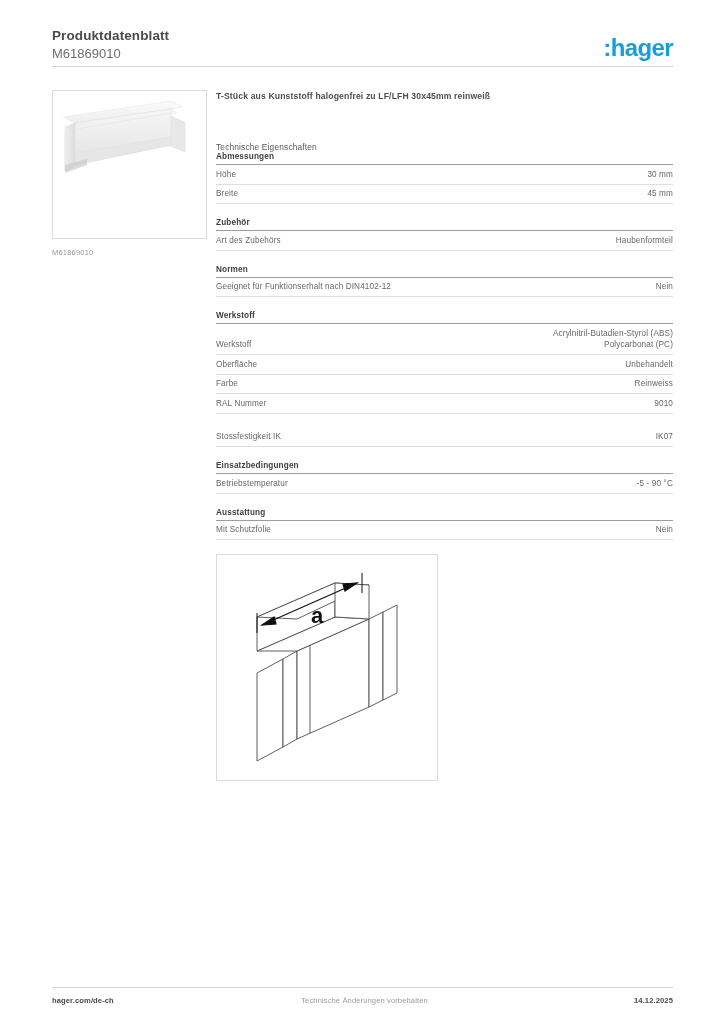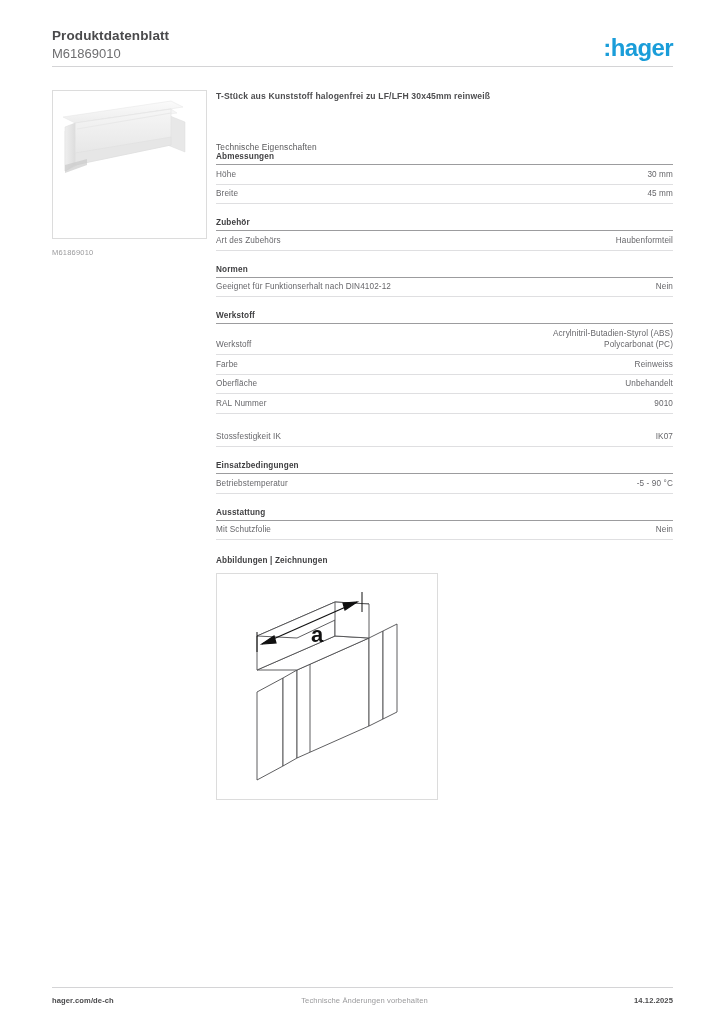--- a/index.html
+++ b/index.html
@@ -281,28 +281,28 @@
           </div>
         </div>
         <div class="spec-group">
           <div class="spec-group-title">Werkstoff</div>
           <div class="spec-row">
             <span class="spec-label">Werkstoff</span>
             <span class="spec-value">Acrylnitril-Butadien-Styrol (ABS)
 Polycarbonat (PC)</span>
           </div>
           <div class="spec-row">
+            <span class="spec-label">Oberfläche</span>
+            <span class="spec-value">Unbehandelt</span>
+          </div>
+          <div class="spec-row">
             <span class="spec-label">Farbe</span>
             <span class="spec-value">Reinweiss</span>
           </div>
           <div class="spec-row">
-            <span class="spec-label">Oberfläche</span>
-            <span class="spec-value">Unbehandelt</span>
-          </div>
-          <div class="spec-row">
             <span class="spec-label">RAL Nummer</span>
             <span class="spec-value">9010</span>
           </div>
         </div>
         <div class="spec-group">
           <div class="spec-row">
             <span class="spec-label">Stossfestigkeit IK</span>
             <span class="spec-value">IK07</span>
           </div>
         </div>
@@ -315,21 +315,20 @@
         </div>
         <div class="spec-group">
           <div class="spec-group-title">Ausstattung</div>
           <div class="spec-row">
             <span class="spec-label">Mit Schutzfolie</span>
             <span class="spec-value">Nein</span>
           </div>
         </div>
       </div>
 
-    <div class="drawings-title">Abbildungen | Zeichnungen</div>
     <div class="drawing-box">
       <svg width="220" height="225" viewBox="0 0 220 225">
         <g fill="#ffffff" stroke="#4d4d4f" stroke-width="0.9" stroke-linejoin="round">
 
           <polygon points="40,118 66,104 66,192 40,206"></polygon>
 
           <polygon points="66,104 80,96 80,184 66,192"></polygon>
 
           <polygon points="80,96 152,64 152,152 80,184"></polygon>
 

